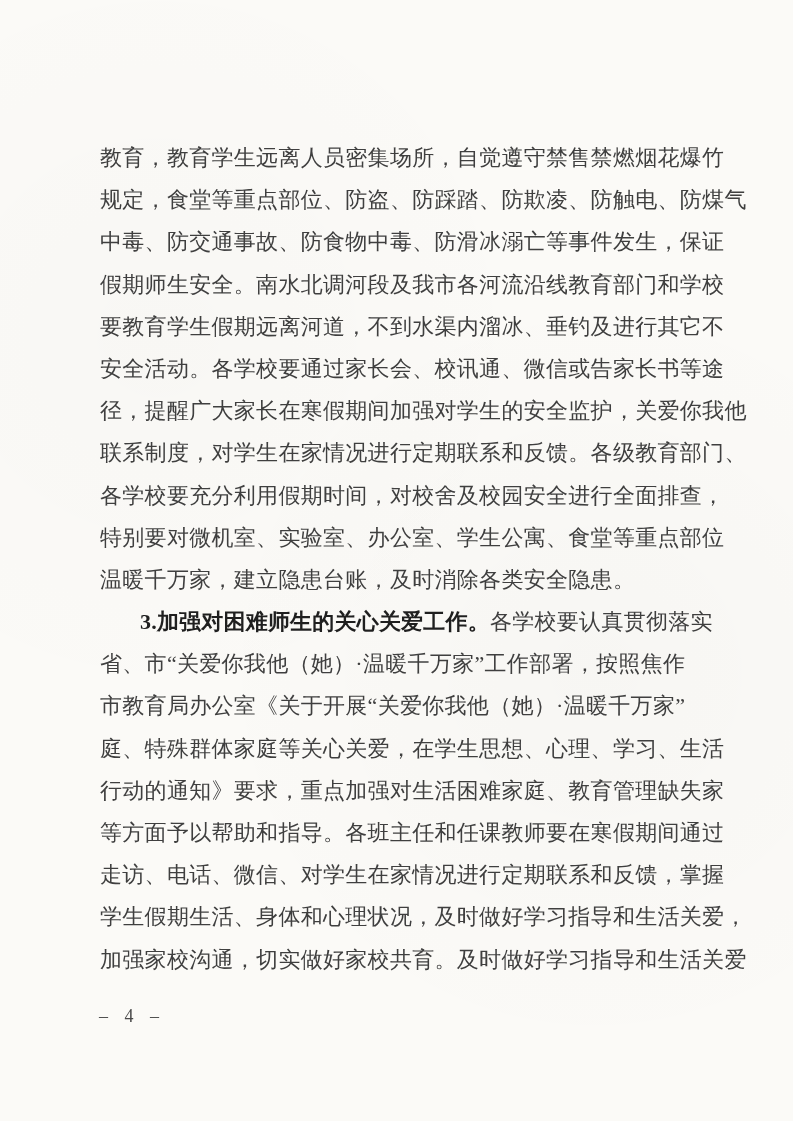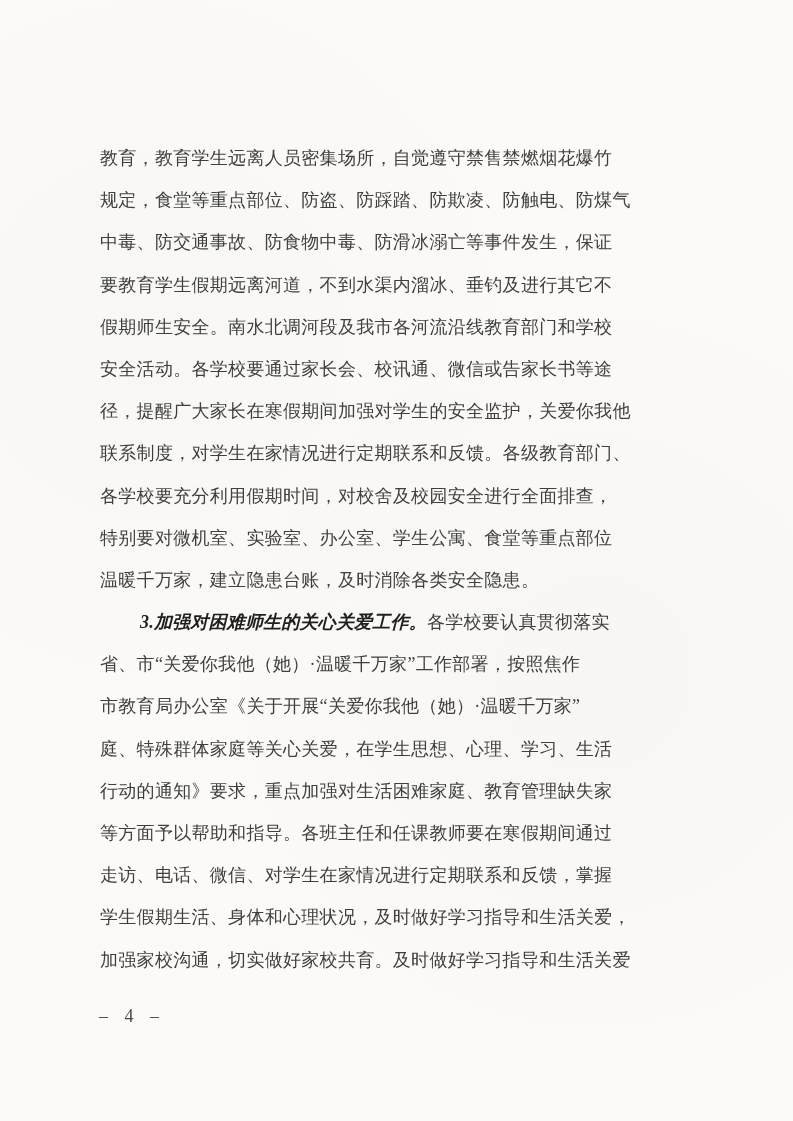--- a/index.html
+++ b/index.html
@@ -25,56 +25,55 @@
   }
   .text-block {
     position: absolute;
     left: 100px;
     top: 137px;
     width: 616px;
   }
   .line {
     height: 42.2px;
     line-height: 42.2px;
-    font-size: 18px;
+    font-size: 22px;
     letter-spacing: 0.3px;
     color: #3f3f3f;
     white-space: nowrap;
     -webkit-font-smoothing: antialiased;
   }
   .line.indent {
     padding-left: 40px;
   }
   .heading {
     font-weight: 700;
     color: #1f1f1f;
     letter-spacing: 0.2px;
-    font-style: italic;
   }
   .page-number {
     position: absolute;
     left: 99px;
     top: 1004px;
     font-size: 18px;
     letter-spacing: 6px;
     color: #4a4a4a;
     line-height: 24px;
   }
 </style>
 </head>
 <body>
 
 <div class="scan-page">
 
   <div class="text-block">
     <div class="line">教育，教育学生远离人员密集场所，自觉遵守禁售禁燃烟花爆竹</div>
     <div class="line">规定，食堂等重点部位、防盗、防踩踏、防欺凌、防触电、防煤气</div>
     <div class="line">中毒、防交通事故、防食物中毒、防滑冰溺亡等事件发生，保证</div>
+    <div class="line">假期师生安全。南水北调河段及我市各河流沿线教育部门和学校</div>
     <div class="line">要教育学生假期远离河道，不到水渠内溜冰、垂钓及进行其它不</div>
-    <div class="line">假期师生安全。南水北调河段及我市各河流沿线教育部门和学校</div>
     <div class="line">安全活动。各学校要通过家长会、校讯通、微信或告家长书等途</div>
     <div class="line">径，提醒广大家长在寒假期间加强对学生的安全监护，关爱你我他</div>
     <div class="line">联系制度，对学生在家情况进行定期联系和反馈。各级教育部门、</div>
     <div class="line">各学校要充分利用假期时间，对校舍及校园安全进行全面排查，</div>
     <div class="line">特别要对微机室、实验室、办公室、学生公寓、食堂等重点部位</div>
     <div class="line">温暖千万家，建立隐患台账，及时消除各类安全隐患。</div>
     <div class="line indent">
       <span class="heading">3.加强对困难师生的关心关爱工作。</span><span>各学校要认真贯彻落实</span>
     </div>
     <div class="line">省、市“关爱你我他（她）·温暖千万家”工作部署，按照焦作</div>

